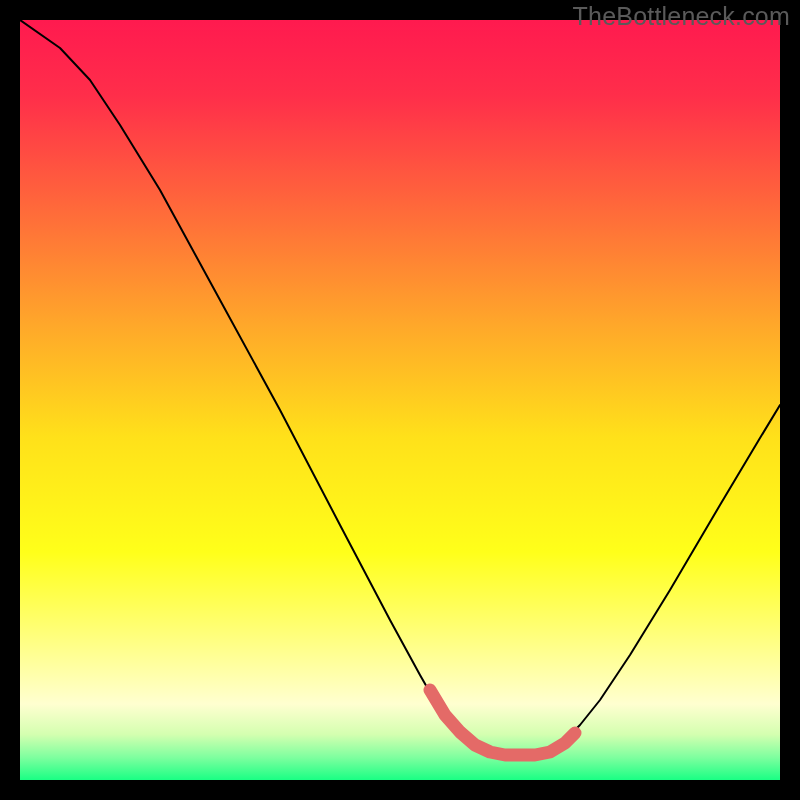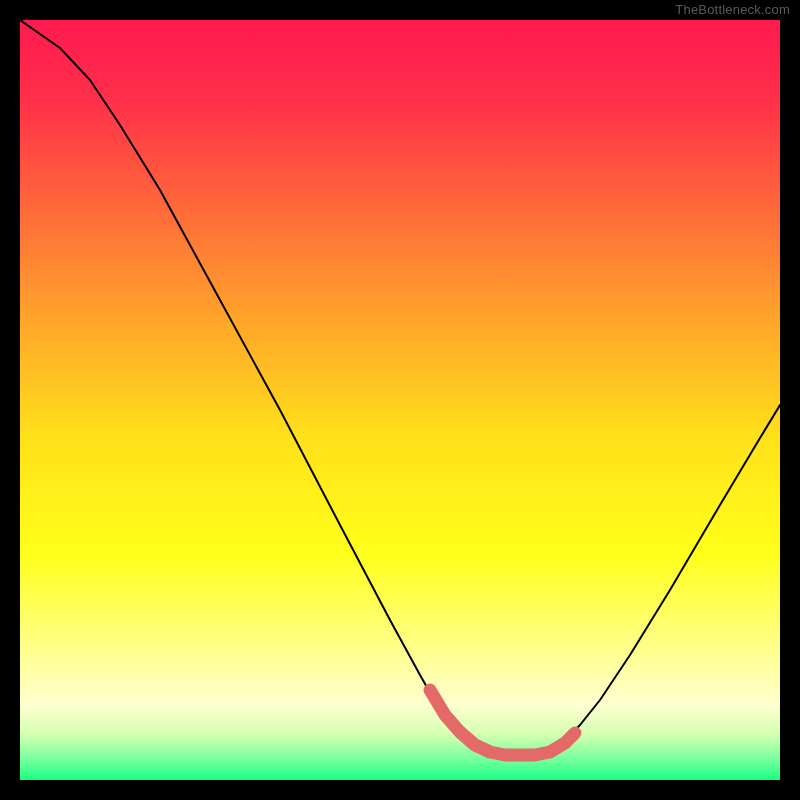--- a/index.html
+++ b/index.html
@@ -25,21 +25,21 @@
   svg.curve {
     position: absolute;
     left: 0; top: 0;
     width: 100%; height: 100%;
   }
   .watermark {
     position: absolute;
     top: 2px;
     right: 10px;
     font-family: Arial, Helvetica, sans-serif;
-    font-size: 13px;
+    font-size: 25px;
     font-weight: 500;
     color: #5a5a5a;
     letter-spacing: 0.2px;
   }
   .curve-path {
     fill: none;
     stroke-width: 2;
     stroke-linejoin: round;
     stroke-linecap: round;
   }

